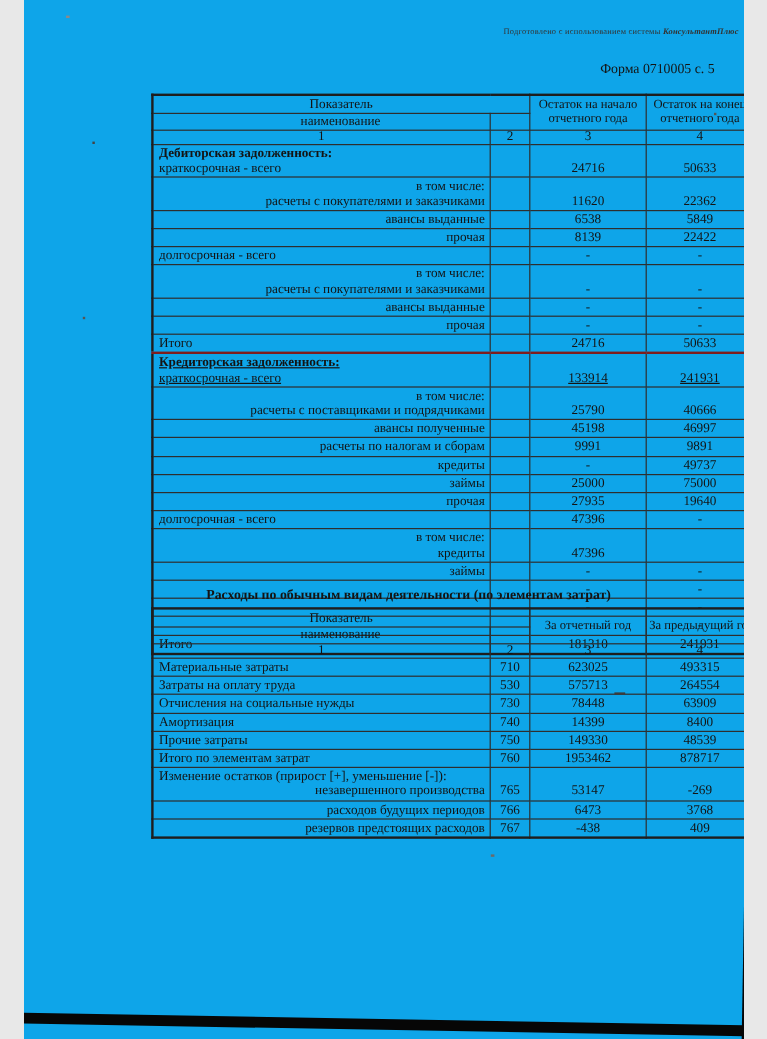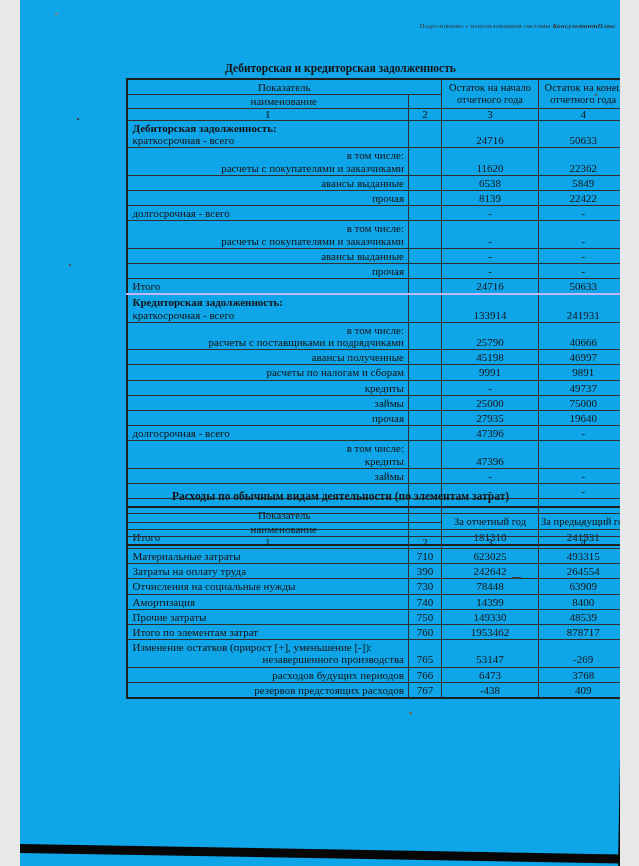--- a/index.html
+++ b/index.html
@@ -33,21 +33,21 @@
   thead tr.r-top th{height:14px;}
   thead tr.r-sub th{height:13px;padding-left:34px;}
   thead tr.r-num th{height:11px;line-height:11px;}
   th.hdr-span{font-size:10.5px;white-space:normal;}
   th.hdr-nowrap{white-space:nowrap;}
   td.c-name{text-align:left;vertical-align:bottom;padding:1px 4px 1px 5px;}
   td.c-code,td.c-val{text-align:center;vertical-align:bottom;padding:1px 2px;}
   .nline{white-space:nowrap;min-height:12.2px;}
   .nline.ind{padding-left:11px;text-align:right;}
   .nline.bld{font-weight:bold;}
-  tr.thick-top td{border-top:2px solid #c4b5fd;}
+  tr.thick-top td{border-top:2px solid #7f1d1d;text-decoration:underline;}
   
   .vbar{
     position:absolute;left:613px;top:10px;width:26px;height:856px;background:#060606;
     transform-origin:top left;transform:rotate(1deg);
   }
   .hbar{
     position:absolute;left:0;top:844px;width:612px;height:9px;background:#060606;
     transform-origin:left top;transform:rotate(1deg);
   }
   .speck{position:absolute;background:#555;}
@@ -58,22 +58,22 @@
   .sp5{left:575px;top:94px;width:2px;height:2px;}
   .sp6{left:492px;top:577px;width:9px;height:2px;background:#3c3c3c;}
 </style>
 </head>
 <body>
 
 <div class="page">
 
   <div class="prep-note"><span>Подготовлено с использованием системы </span><b>КонсультантПлюс</b></div>
 
-
-  <div class="tbl-title" id="t1-title">Дебиторская и кредиторская задолженность</div>
+  <div class="form-number">Форма 0710005 с. 5</div>
+
 
   <div class="tbl-wrap" id="t1-wrap">
     <table>
       <colgroup>
           <col class="c1">
           <col class="c2">
           <col class="c3">
           <col class="c4">
         </colgroup>
       <thead>
@@ -321,22 +321,22 @@
               <div class="nline">Материальные затраты</div>
             </td>
             <td class="c-code">710</td>
             <td class="c-val">623025</td>
             <td class="c-val">493315</td>
           </tr>
           <tr>
             <td class="c-name">
               <div class="nline">Затраты на оплату труда</div>
             </td>
-            <td class="c-code">390</td>
-            <td class="c-val">242642</td>
+            <td class="c-code">530</td>
+            <td class="c-val">575713</td>
             <td class="c-val">264554</td>
           </tr>
           <tr>
             <td class="c-name">
               <div class="nline">Отчисления на социальные нужды</div>
             </td>
             <td class="c-code">730</td>
             <td class="c-val">78448</td>
             <td class="c-val">63909</td>
           </tr>

